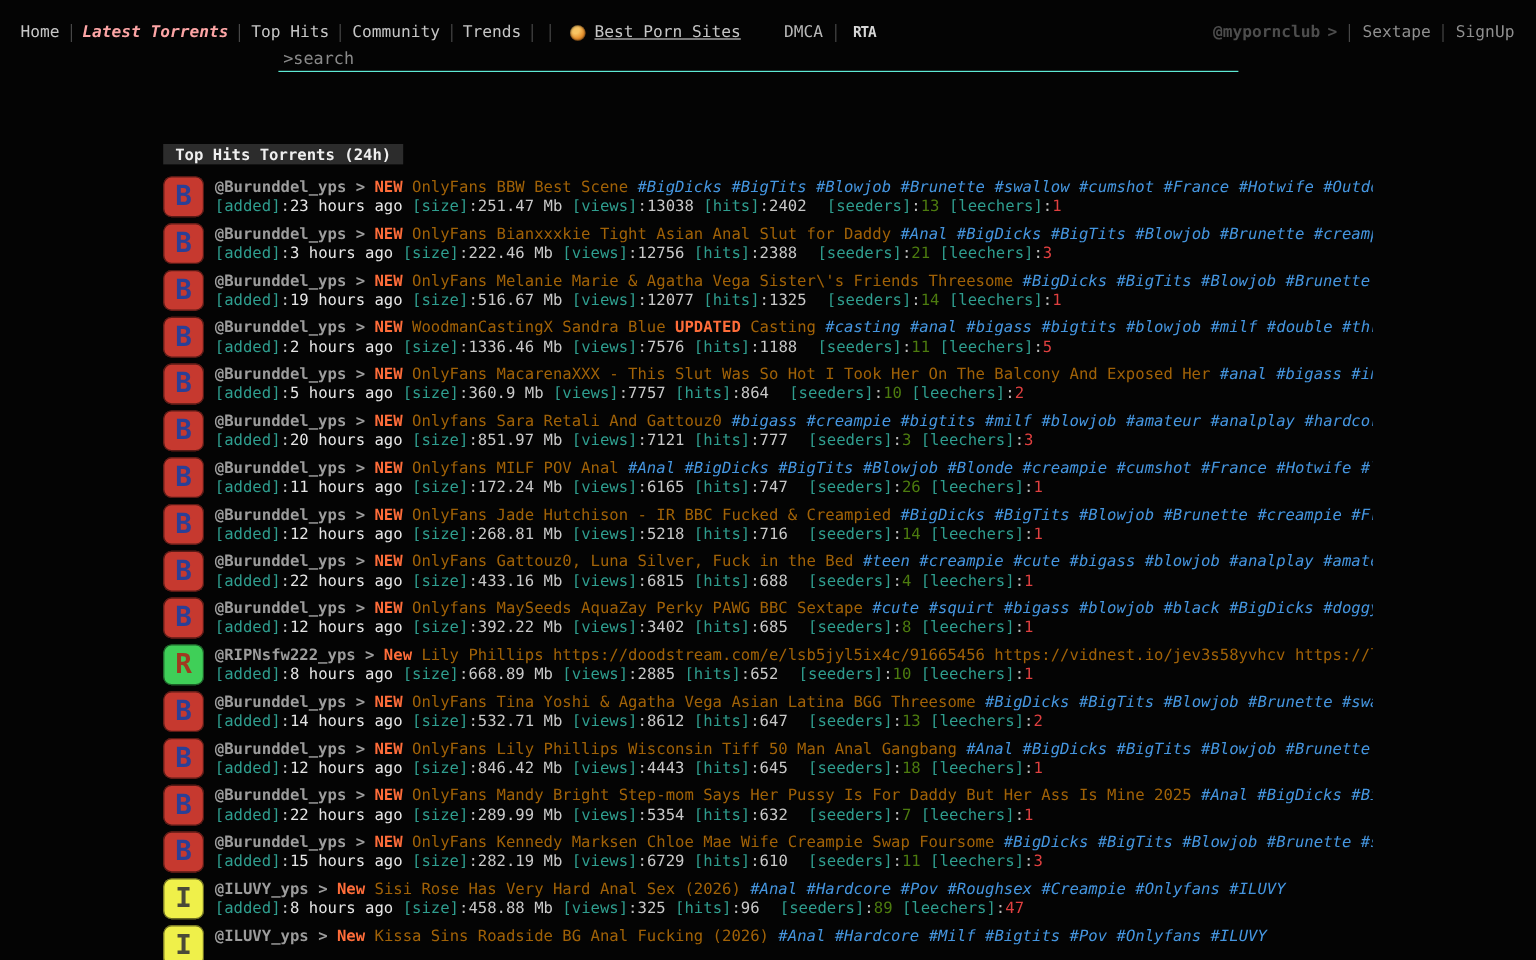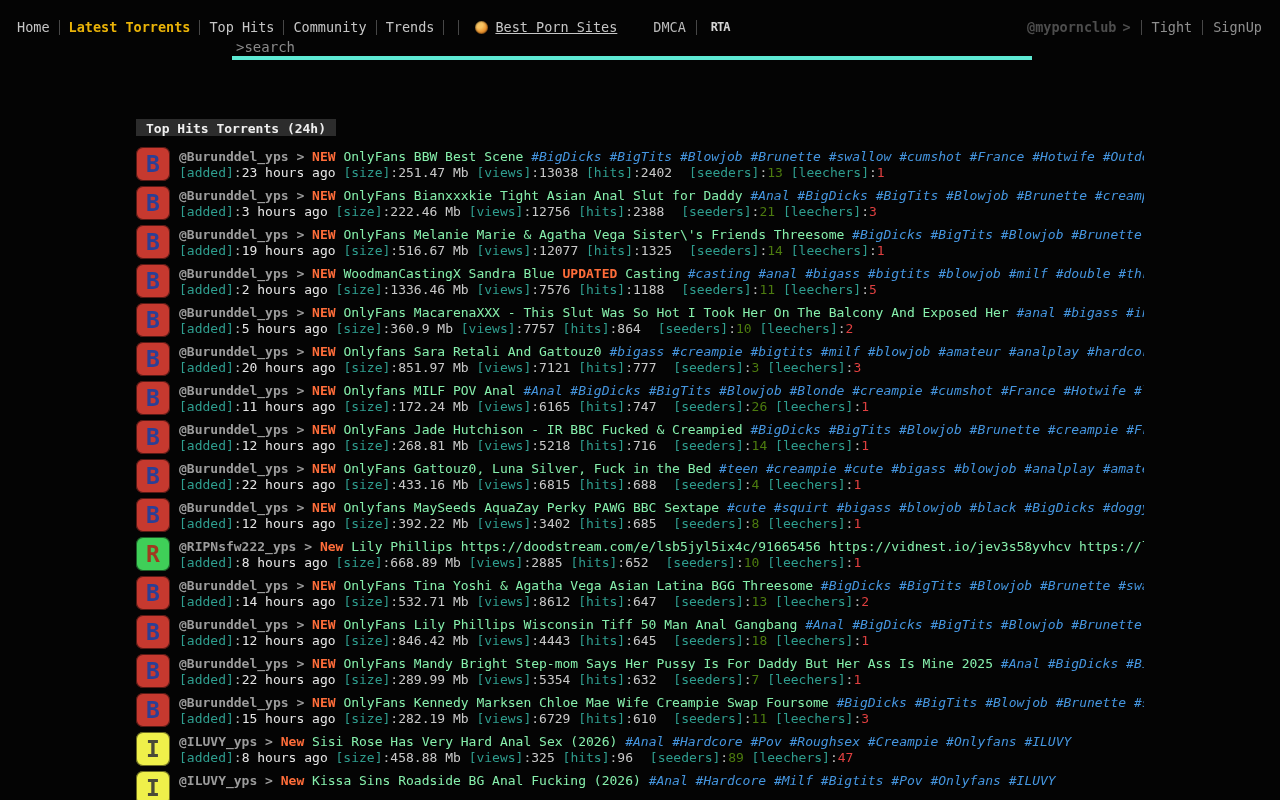--- a/index.html
+++ b/index.html
@@ -6,39 +6,39 @@
   html,body { width:1280px; height:800px; overflow:hidden; }
   body {
     background:#040404;
     font-family:"DejaVu Sans Mono","Liberation Mono",monospace;
     color:#c9c9c9;
   }
   
   .topbar { padding-top:16px; }
   .navrow { display:flex; align-items:center; height:22px; padding:0 8px; font-size:13.5px; }
   .nav-item { padding:0 9px; color:#c6c6c6; white-space:nowrap; cursor:pointer; }
-  .nav-item.active { color:#eab308; font-weight:bold; }
+  .nav-item.active { color:#fca5a5; font-weight:bold;font-style:italic; }
   .divider { width:1px; height:15px; background:#474747; }
   .divider.spaced { margin-left:14px; }
   .best-sites { display:flex; align-items:center; gap:7px; margin-left:16px; cursor:pointer; }
   .best-icon { width:13px; height:13px; border-radius:50%;
                background:radial-gradient(circle at 35% 30%, #f7c463 0 25%, #e8912d 60%, #a85a14 100%);
                box-shadow:0 0 2px #000 inset; }
   .best-link { color:#c6c6c6; text-decoration:underline; }
   .dmca { margin-left:26px; padding:0 10px; color:#b9b9b9; cursor:pointer; }
   .rta { margin-left:8px; padding:0 6px; color:#d6d6d6; font-weight:bold; font-size:12px;
          letter-spacing:-1px; transform:scaleY(1.05); cursor:pointer; }
   .spacer { flex:1; }
   .account { color:#4d4d4d; font-weight:bold; margin-right:10px; cursor:pointer; white-space:nowrap; }
   .account .arrow { margin-left:6px; }
   .auth { padding:0 10px; color:#8f8f8f; cursor:pointer; }
   .searchrow { height:28px; }
   .search-input {
     display:block; margin-left:232px; width:800px; height:22px;
-    background:transparent; border:none; border-bottom:4px solid #5eead4;
+    background:transparent; border:none; border-bottom:1px solid #5eead4;
     color:#9a9a9a; font:14px "DejaVu Sans Mono","Liberation Mono",monospace;
     padding:0 4px; outline:none;
   }
   .search-input::placeholder { color:#8a8a8a; opacity:1; }
   
   .content { margin:52px 0 0 136px; width:1008px; }
   .section-head { margin-bottom:8px; height:21px; }
   .section-head.with-line { border-bottom:1px solid #3a3a3a; }
   .section-tab { display:inline-block; background:#2c2c2c; color:#efefef;
                  font-weight:bold; font-size:13px; padding:2px 10px 3px; height:17px; }
@@ -46,21 +46,21 @@
   .avatar { flex:0 0 34px; width:34px; height:34px; border-radius:7px;
             display:flex; align-items:center; justify-content:center;
             font-size:23px; font-weight:bold; cursor:pointer;
             box-shadow:0 0 0 1px rgba(0,0,0,.55) inset; }
   .rowtext { overflow:hidden; white-space:nowrap; width:965px; padding-top:1px; }
   .line1 { font-size:13px; height:17px; line-height:17px; color:#e5e5e5; }
   .line2 { font-size:13px; height:16px; line-height:16px; }
   .user { color:#9c9c9c; font-weight:bold; cursor:pointer; }
   .arrow-sep { color:#9c9c9c; font-weight:bold; }
   .t-badge { color:#ff6d3a; font-weight:bold; }
-  .t-txt { color:#86efac;margin-top:16px; }
+  .t-txt { color:#a16207;margin-top:16px; }
   .t-tag { color:#4596e0; font-style:italic; cursor:pointer; }
   .lbl { color:#2f9e8f; }
   .colon { color:#bdbdbd; }
   .v-time { color:#e5e5e5; }
   .v-plain { color:#c9c9c9;margin-top:36px; }
   .v-seed { color:#4d7c0f; }
   .v-leech { color:#e04040; }
   .stat-group { white-space:pre; }
   .stat-group.gap { margin-left:9px; }
 </style>
@@ -85,21 +85,21 @@
       <span class="best-link">Best Porn Sites</span>
     </span>
     <span class="dmca">DMCA</span>
     <span class="divider"></span>
     <span class="rta">RTA</span>
     <span class="spacer"></span>
     <span class="account">
       <span>@mypornclub</span><span class="arrow">&gt;</span>
     </span>
     <span class="divider"></span>
-    <span class="auth">Tight</span>
+    <span class="auth">Sextape</span>
     <span class="divider"></span>
     <span class="auth">SignUp</span>
   </div>
   <div class="searchrow">
     <input class="search-input" type="text" placeholder="&gt;search" style="">
   </div>
 </header>
 
 <main class="content">
   <section>

